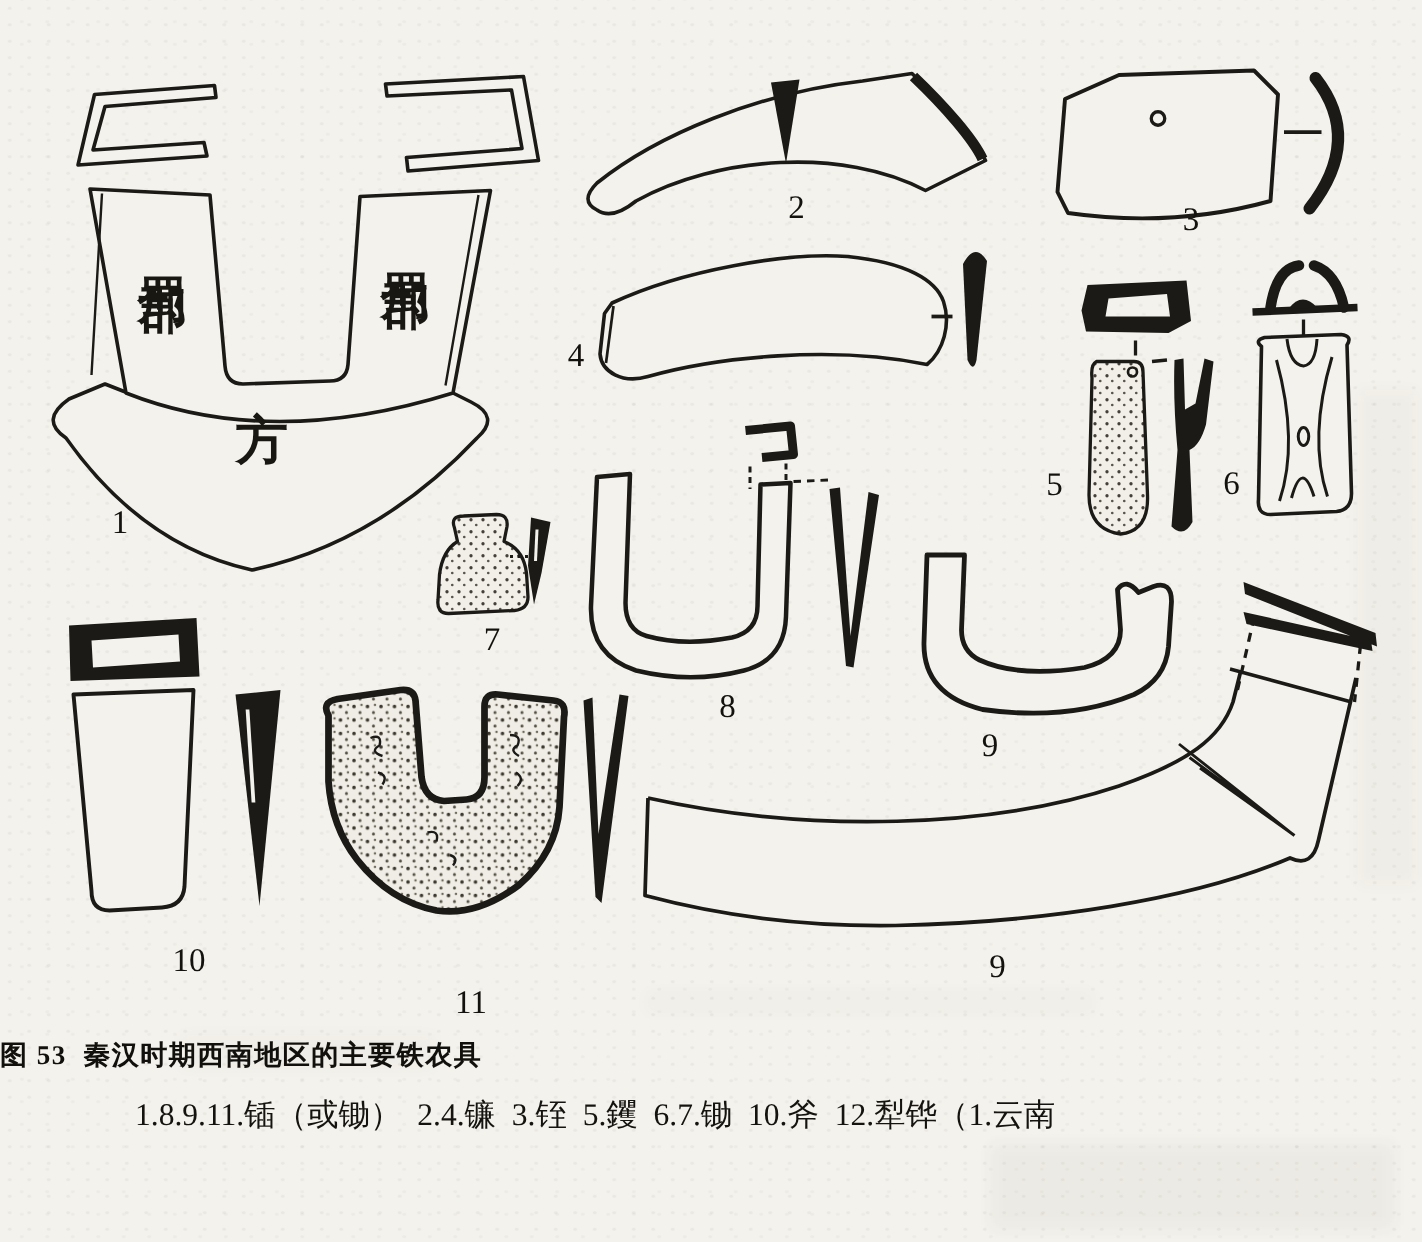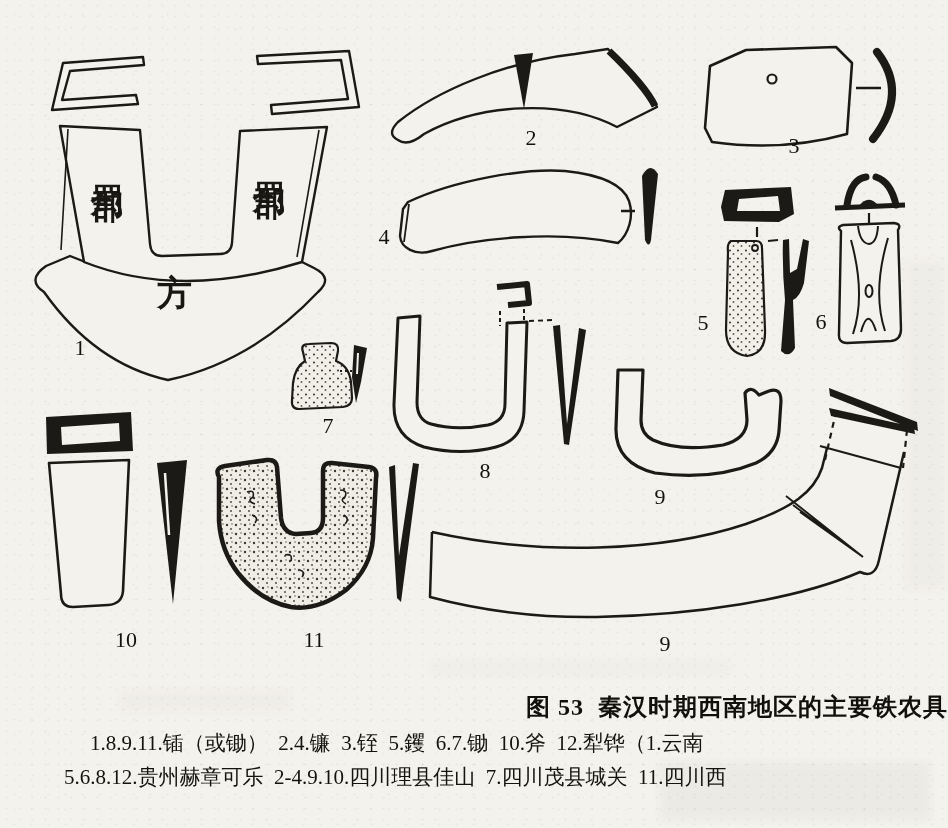--- a/index.html
+++ b/index.html
@@ -21,22 +21,22 @@
   .num{
     position:absolute;transform:translate(-50%,-50%);
     font-size:22px;color:#14120e;
   }
   .insc{
     position:absolute;writing-mode:vertical-rl;text-orientation:upright;
     font-size:33px;font-weight:700;letter-spacing:7px;color:#191712;line-height:1;
   }
   .insc-c{position:absolute;font-size:35px;font-weight:700;color:#191712}
   .caption-title{
-    position:absolute;left:0;right:0;top:691px;text-align:right;
-    font-size:24px;font-weight:700;letter-spacing:1px;color:#12100c;
+    position:absolute;left:0;right:0;top:691px;text-align:left;
+    font-size:18px;font-weight:700;letter-spacing:1px;color:#12100c;
     white-space:pre-wrap;
   }
   .legend{position:absolute;left:64px;right:48px;top:726px;font-size:21px;color:#15130f}
   .legend-line{white-space:pre-wrap;line-height:34px}
   .legend-line.indent{padding-left:26px}
 </style>
 </head>
 <body>
 
 <div style="position:absolute;inset:0">
@@ -158,22 +158,21 @@
   <div class="num" style="left:80px;top:348px">1</div>
   <div class="num" style="left:531px;top:138px">2</div>
   <div class="num" style="left:794px;top:146px">3</div>
   <div class="num" style="left:384px;top:237px">4</div>
   <div class="num" style="left:703px;top:323px">5</div>
   <div class="num" style="left:821px;top:322px">6</div>
   <div class="num" style="left:328px;top:426px">7</div>
   <div class="num" style="left:485px;top:471px">8</div>
   <div class="num" style="left:660px;top:497px">9</div>
   <div class="num" style="left:126px;top:640px">10</div>
-  <div class="num" style="left:314px;top:640px">11</div>
+  <div class="num" style="left:314px;top:668px">11</div>
   <div class="num" style="left:665px;top:644px">9</div>
 
   <div class="caption-title">图 53  秦汉时期西南地区的主要铁农具</div>
   <div class="legend">
     <div class="legend-line indent">1.8.9.11.锸（或锄）  2.4.镰  3.铚  5.钁  6.7.锄  10.斧  12.犁铧（1.云南</div>
-    <div class="legend-line">5.6.8.12.贵州赫章可乐  2-4.9.10.四川理县佳山  7.四川茂县城关  11.四川西</div>
   </div>
 
 </div>
 
 </body></html>

